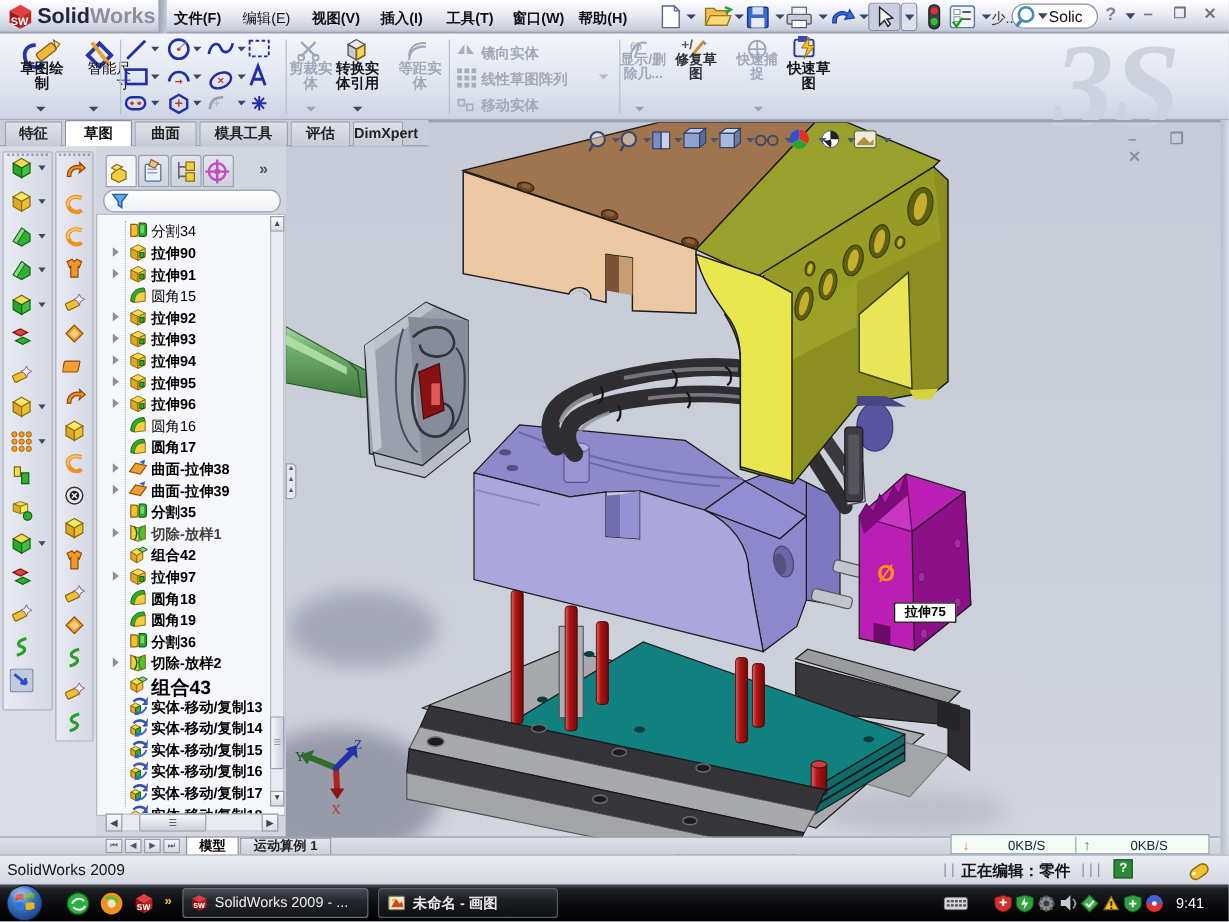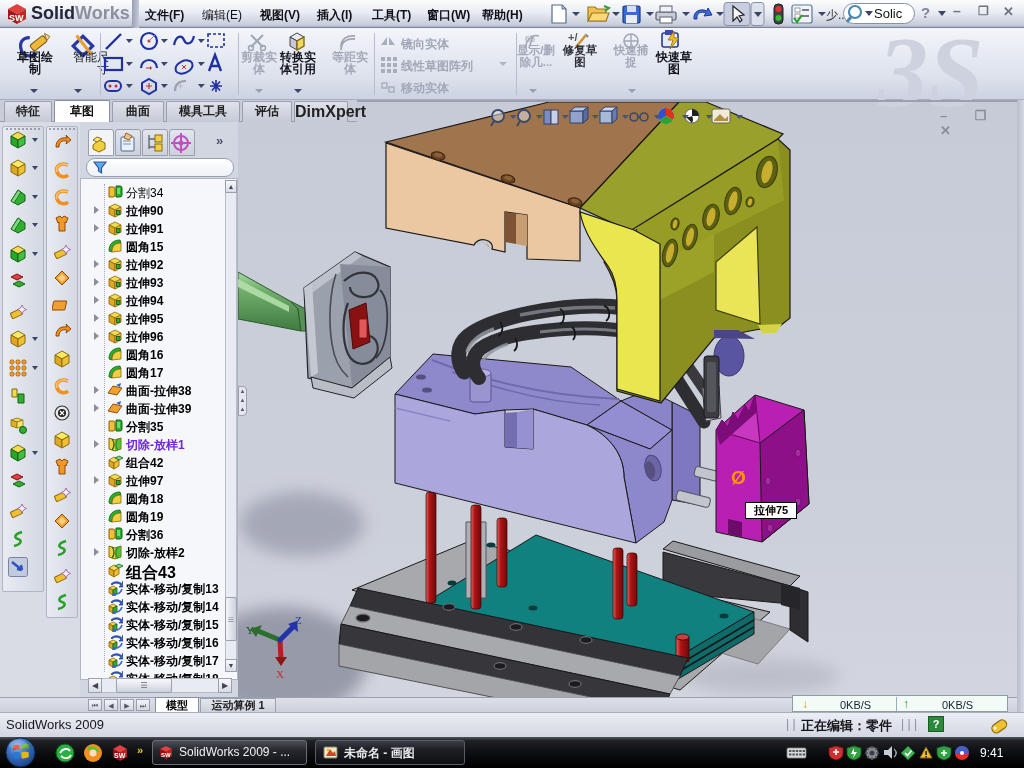--- a/index.html
+++ b/index.html
@@ -376,21 +376,21 @@
       <path d="M14,2 L8,11 L13,11 L10,20 L19,9 L14,9 Z" fill="#f0c020" stroke="#906810" stroke-width="0.8"></path>
     </svg>
 <div class="abs" style="left:652px;top:24px;width:44px;text-align:center;font-size:12px;font-weight:bold;color:#15151c;line-height:11.5px">快速草<br>图</div>
 </div>
 <div class="abs" style="left:0;top:100px;width:357px;height:22px;background:#c9cdd9;border-bottom:1px solid #9aa0ae">
 <div class="abs" style="left:4px;top:1px;width:48px;height:21px;background:linear-gradient(#dfe2ea,#c6cad6);border:1px solid #9aa0b0;border-bottom:none;text-align:center;font-size:12px;font-weight:bold;color:#222;line-height:19px;border-radius:2px 2px 0 0">特征</div>
 <div class="abs" style="left:54px;top:0px;width:56px;height:22px;background:#fff;border:1px solid #8890a0;border-bottom:none;text-align:center;font-size:12px;font-weight:bold;color:#111;line-height:20px;border-radius:2px 2px 0 0">草图</div>
 <div class="abs" style="left:112px;top:1px;width:52px;height:21px;background:linear-gradient(#dfe2ea,#c6cad6);border:1px solid #9aa0b0;border-bottom:none;text-align:center;font-size:12px;font-weight:bold;color:#222;line-height:19px;border-radius:2px 2px 0 0">曲面</div>
 <div class="abs" style="left:166px;top:1px;width:74px;height:21px;background:linear-gradient(#dfe2ea,#c6cad6);border:1px solid #9aa0b0;border-bottom:none;text-align:center;font-size:12px;font-weight:bold;color:#222;line-height:19px;border-radius:2px 2px 0 0">模具工具</div>
 <div class="abs" style="left:242px;top:1px;width:50px;height:21px;background:linear-gradient(#dfe2ea,#c6cad6);border:1px solid #9aa0b0;border-bottom:none;text-align:center;font-size:12px;font-weight:bold;color:#222;line-height:19px;border-radius:2px 2px 0 0">评估</div>
-<div class="abs" style="left:294px;top:1px;width:54px;height:21px;background:linear-gradient(#dfe2ea,#c6cad6);border:1px solid #9aa0b0;border-bottom:none;text-align:center;font-size:16px;font-weight:bold;color:#222;line-height:19px;border-radius:2px 2px 0 0">DimXpert</div>
+<div class="abs" style="left:294px;top:1px;width:42px;height:21px;background:linear-gradient(#dfe2ea,#c6cad6);border:1px solid #9aa0b0;border-bottom:none;text-align:center;font-size:12px;font-weight:bold;color:#222;line-height:19px;border-radius:2px 2px 0 0">DimXpert</div>
 </div>
 <div class="abs" style="left:357px;top:100px;width:667px;height:2px;background:#9aa0ae"></div>
 <div class="abs" style="left:0;top:122px;width:88px;height:575px;background:#d9dce5"></div>
 <div class="abs" style="left:2px;top:126px;width:42px;height:466px;background:linear-gradient(90deg,#e8ebf2,#d4d8e2);border:1px solid #b0b5c4;border-radius:2px"></div>
 <div class="abs" style="left:46px;top:126px;width:32px;height:492px;background:linear-gradient(90deg,#e8ebf2,#d4d8e2);border:1px solid #b0b5c4;border-radius:2px"></div>
 <div class="abs" style="left:6px;top:128px;width:34px;height:3px;border-top:2px dotted #9aa0b2"></div>
 <div class="abs" style="left:49px;top:128px;width:26px;height:3px;border-top:2px dotted #9aa0b2"></div>
 <svg class="abs" style="left:8px;top:130px" width="20" height="20" viewBox="0 0 20 20">
     <polygon points="3,6 10,2 17,6 10,10" fill="#f0dc50" stroke="#7a6a10" stroke-width="1"></polygon>
     <polygon points="3,6 10,10 10,18 3,14" fill="#28a828" stroke="#156015" stroke-width="1"></polygon>
@@ -597,21 +597,21 @@
     <polygon points="2,5 8,2 14,5 8,8" fill="#f0dc50" stroke="#8a6a10" stroke-width="0.8"></polygon>
     <polygon points="2,5 8,8 8,15 2,12" fill="#e0a820" stroke="#8a6210" stroke-width="0.8"></polygon>
     <polygon points="14,5 8,8 8,15 14,12" fill="#f0c030" stroke="#8a6210" stroke-width="0.8"></polygon>
     <rect x="9.5" y="8.5" width="3.5" height="4" fill="#28b028" stroke="#115511" stroke-width="0.8"></rect>
   </svg>
 <span class="abs" style="left:126px;top:221px;font-size:12px;font-weight:bold;color:#000;white-space:nowrap">拉伸91</span>
 <svg class="abs" style="left:107px;top:238px" width="16" height="16" viewBox="0 0 16 16">
     <path d="M2,13 C2,6 6,2 13,2 L14,5 C8,5 5,8 5,14 Z" fill="#28b028" stroke="#156015" stroke-width="0.8"></path>
     <path d="M5,14 C5,8 8,5 14,5 L14,13 Z" fill="#f0d040" stroke="#8a6a10" stroke-width="0.8"></path>
   </svg>
-<span class="abs" style="left:126px;top:239px;font-size:12px;font-weight:bold;color:#000;white-space:nowrap">圆角15</span>
+<span class="abs" style="left:126px;top:239px;font-size:12px;font-weight:normal;color:#000;white-space:nowrap">圆角15</span>
 <div class="abs" style="left:94px;top:260px;width:0;height:0;border-top:4px solid transparent;border-bottom:4px solid transparent;border-left:5px solid #8a8f9e"></div>
 <svg class="abs" style="left:107px;top:256px" width="16" height="16" viewBox="0 0 16 16">
     <polygon points="2,5 8,2 14,5 8,8" fill="#f0dc50" stroke="#8a6a10" stroke-width="0.8"></polygon>
     <polygon points="2,5 8,8 8,15 2,12" fill="#e0a820" stroke="#8a6210" stroke-width="0.8"></polygon>
     <polygon points="14,5 8,8 8,15 14,12" fill="#f0c030" stroke="#8a6210" stroke-width="0.8"></polygon>
     <rect x="9.5" y="8.5" width="3.5" height="4" fill="#28b028" stroke="#115511" stroke-width="0.8"></rect>
   </svg>
 <span class="abs" style="left:126px;top:257px;font-size:12px;font-weight:bold;color:#000;white-space:nowrap">拉伸92</span>
 <div class="abs" style="left:94px;top:278px;width:0;height:0;border-top:4px solid transparent;border-bottom:4px solid transparent;border-left:5px solid #8a8f9e"></div>
 <svg class="abs" style="left:107px;top:274px" width="16" height="16" viewBox="0 0 16 16">
@@ -642,21 +642,21 @@
     <polygon points="2,5 8,2 14,5 8,8" fill="#f0dc50" stroke="#8a6a10" stroke-width="0.8"></polygon>
     <polygon points="2,5 8,8 8,15 2,12" fill="#e0a820" stroke="#8a6210" stroke-width="0.8"></polygon>
     <polygon points="14,5 8,8 8,15 14,12" fill="#f0c030" stroke="#8a6210" stroke-width="0.8"></polygon>
     <rect x="9.5" y="8.5" width="3.5" height="4" fill="#28b028" stroke="#115511" stroke-width="0.8"></rect>
   </svg>
 <span class="abs" style="left:126px;top:329px;font-size:12px;font-weight:bold;color:#000;white-space:nowrap">拉伸96</span>
 <svg class="abs" style="left:107px;top:346px" width="16" height="16" viewBox="0 0 16 16">
     <path d="M2,13 C2,6 6,2 13,2 L14,5 C8,5 5,8 5,14 Z" fill="#28b028" stroke="#156015" stroke-width="0.8"></path>
     <path d="M5,14 C5,8 8,5 14,5 L14,13 Z" fill="#f0d040" stroke="#8a6a10" stroke-width="0.8"></path>
   </svg>
-<span class="abs" style="left:126px;top:347px;font-size:12px;font-weight:bold;color:#000;white-space:nowrap">圆角16</span>
+<span class="abs" style="left:126px;top:347px;font-size:12px;font-weight:normal;color:#000;white-space:nowrap">圆角16</span>
 <svg class="abs" style="left:107px;top:364px" width="16" height="16" viewBox="0 0 16 16">
     <path d="M2,13 C2,6 6,2 13,2 L14,5 C8,5 5,8 5,14 Z" fill="#28b028" stroke="#156015" stroke-width="0.8"></path>
     <path d="M5,14 C5,8 8,5 14,5 L14,13 Z" fill="#f0d040" stroke="#8a6a10" stroke-width="0.8"></path>
   </svg>
 <span class="abs" style="left:126px;top:365px;font-size:12px;font-weight:bold;color:#000;white-space:nowrap">圆角17</span>
 <div class="abs" style="left:94px;top:386px;width:0;height:0;border-top:4px solid transparent;border-bottom:4px solid transparent;border-left:5px solid #8a8f9e"></div>
 <svg class="abs" style="left:107px;top:382px" width="16" height="16" viewBox="0 0 16 16">
     <polygon points="1,11 6,4 15,6 10,13" fill="#f0a030" stroke="#905008" stroke-width="1"></polygon>
     <path d="M9,3 l5,-2 -1,4" fill="#3060d0"></path>
   </svg>
@@ -672,21 +672,21 @@
     <path d="M9,2 h4 a2,2 0 0 1 2,2 v7 a2,2 0 0 1 -2,2 h-4 Z" fill="#28b028" stroke="#156015" stroke-width="1"></path>
     <path d="M10,4 h3 v6 h-3 Z" fill="#70d870"></path>
   </svg>
 <span class="abs" style="left:126px;top:419px;font-size:12px;font-weight:bold;color:#000;white-space:nowrap">分割35</span>
 <div class="abs" style="left:94px;top:440px;width:0;height:0;border-top:4px solid transparent;border-bottom:4px solid transparent;border-left:5px solid #8a8f9e"></div>
 <svg class="abs" style="left:107px;top:436px" width="16" height="16" viewBox="0 0 16 16">
     <path d="M2,2 L8,4 L14,2 L14,13 L8,15 L2,13 Z" fill="#f0d040" stroke="#8a6a10" stroke-width="1"></path>
     <path d="M5,3 C8,7 8,10 5,14 M11,3 C8,7 8,10 11,14" stroke="#156015" stroke-width="1.2" fill="none"></path>
     <path d="M8,4 L14,2 L14,13 L8,15 Z" fill="#28b028" fill-opacity="0.7"></path>
   </svg>
-<span class="abs" style="left:126px;top:437px;font-size:12px;font-weight:bold;color:#6d28d9;white-space:nowrap">切除-放样1</span>
+<span class="abs" style="left:126px;top:437px;font-size:12px;font-weight:bold;color:#404040;white-space:nowrap">切除-放样1</span>
 <svg class="abs" style="left:107px;top:454px" width="16" height="16" viewBox="0 0 16 16">
     <polygon points="2,6 7,3 12,6 7,9" fill="#f0dc50" stroke="#8a6a10" stroke-width="0.8"></polygon>
     <polygon points="2,6 7,9 7,15 2,12" fill="#e0a820" stroke="#8a6210" stroke-width="0.8"></polygon>
     <polygon points="12,6 7,9 7,15 12,12" fill="#f0c030" stroke="#8a6210" stroke-width="0.8"></polygon>
     <polygon points="8,4 12,2 16,4 12,6" fill="#80d880" stroke="#156015" stroke-width="0.8"></polygon>
   </svg>
 <span class="abs" style="left:126px;top:455px;font-size:12px;font-weight:bold;color:#000;white-space:nowrap">组合42</span>
 <div class="abs" style="left:94px;top:476px;width:0;height:0;border-top:4px solid transparent;border-bottom:4px solid transparent;border-left:5px solid #8a8f9e"></div>
 <svg class="abs" style="left:107px;top:472px" width="16" height="16" viewBox="0 0 16 16">
     <polygon points="2,5 8,2 14,5 8,8" fill="#f0dc50" stroke="#8a6a10" stroke-width="0.8"></polygon>

